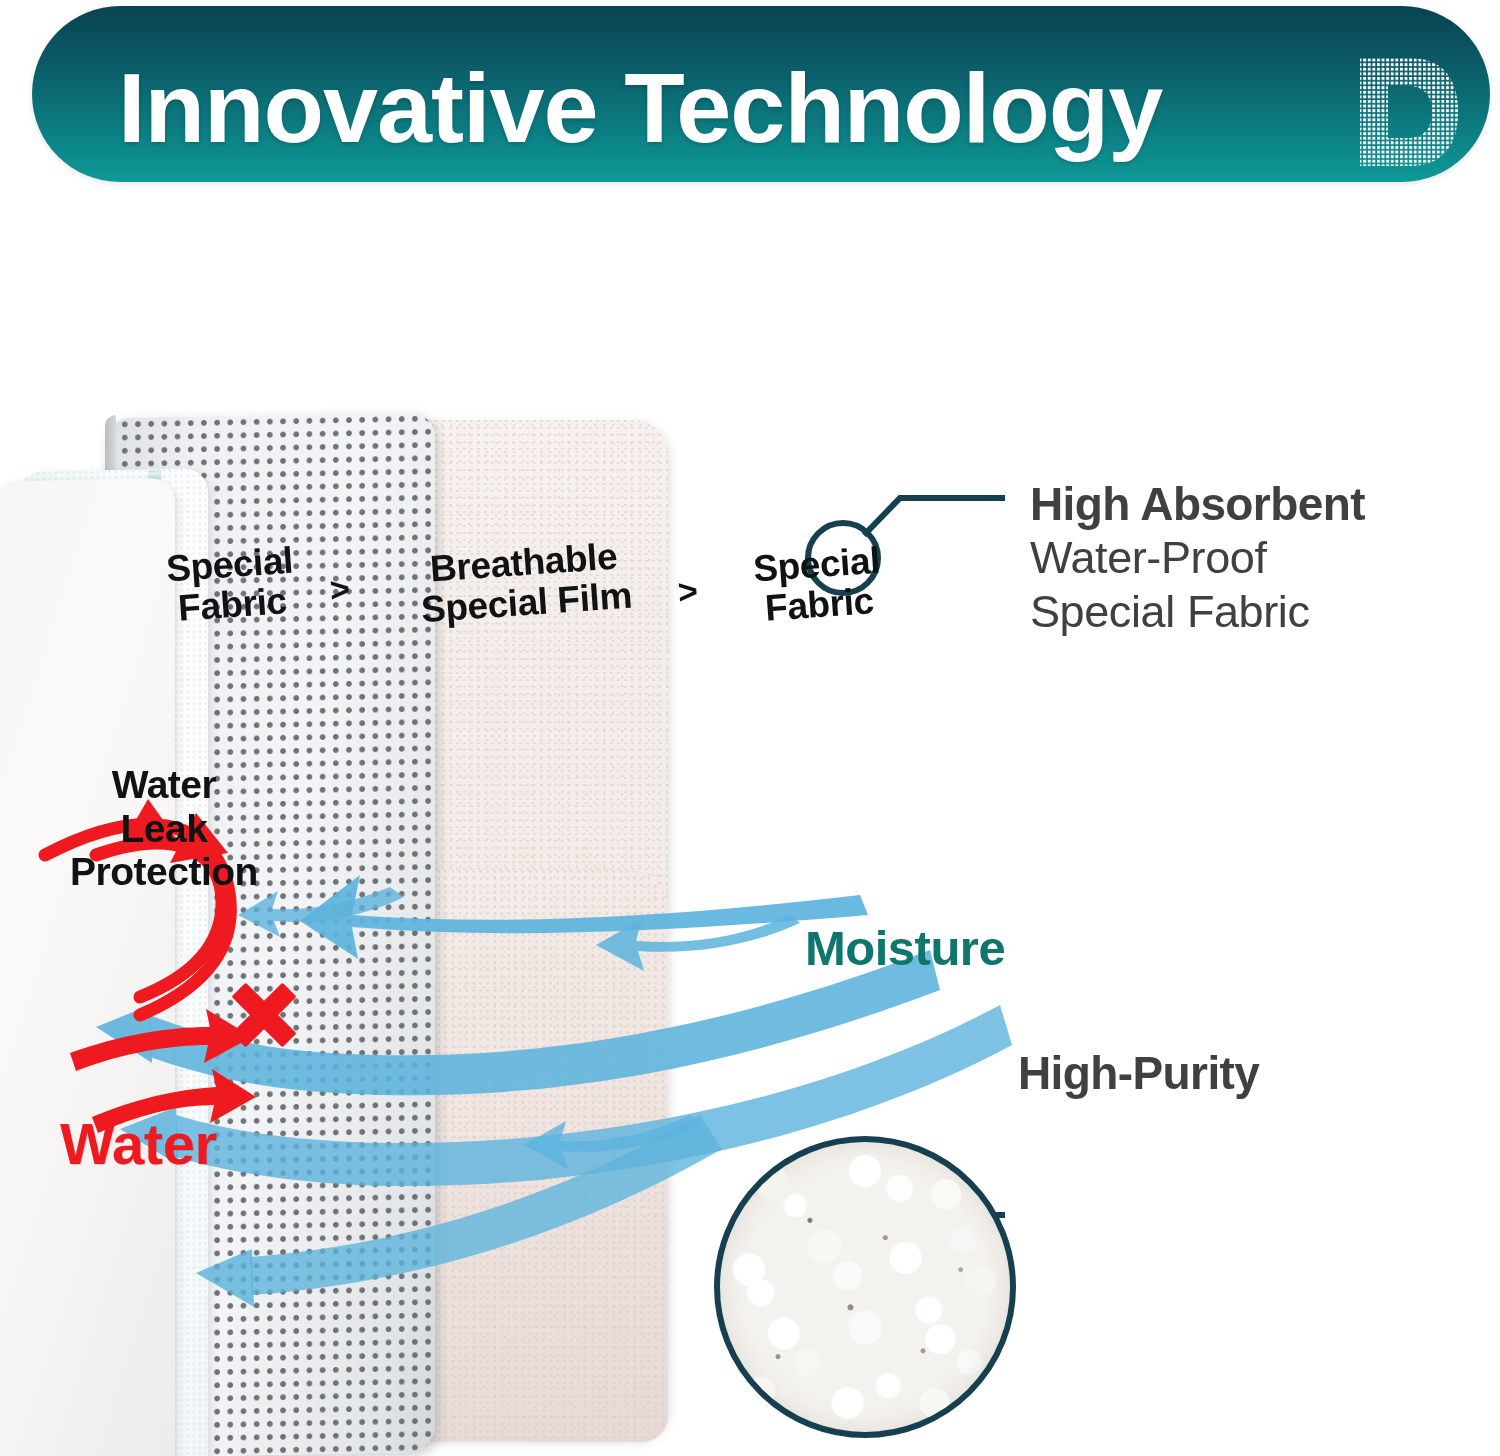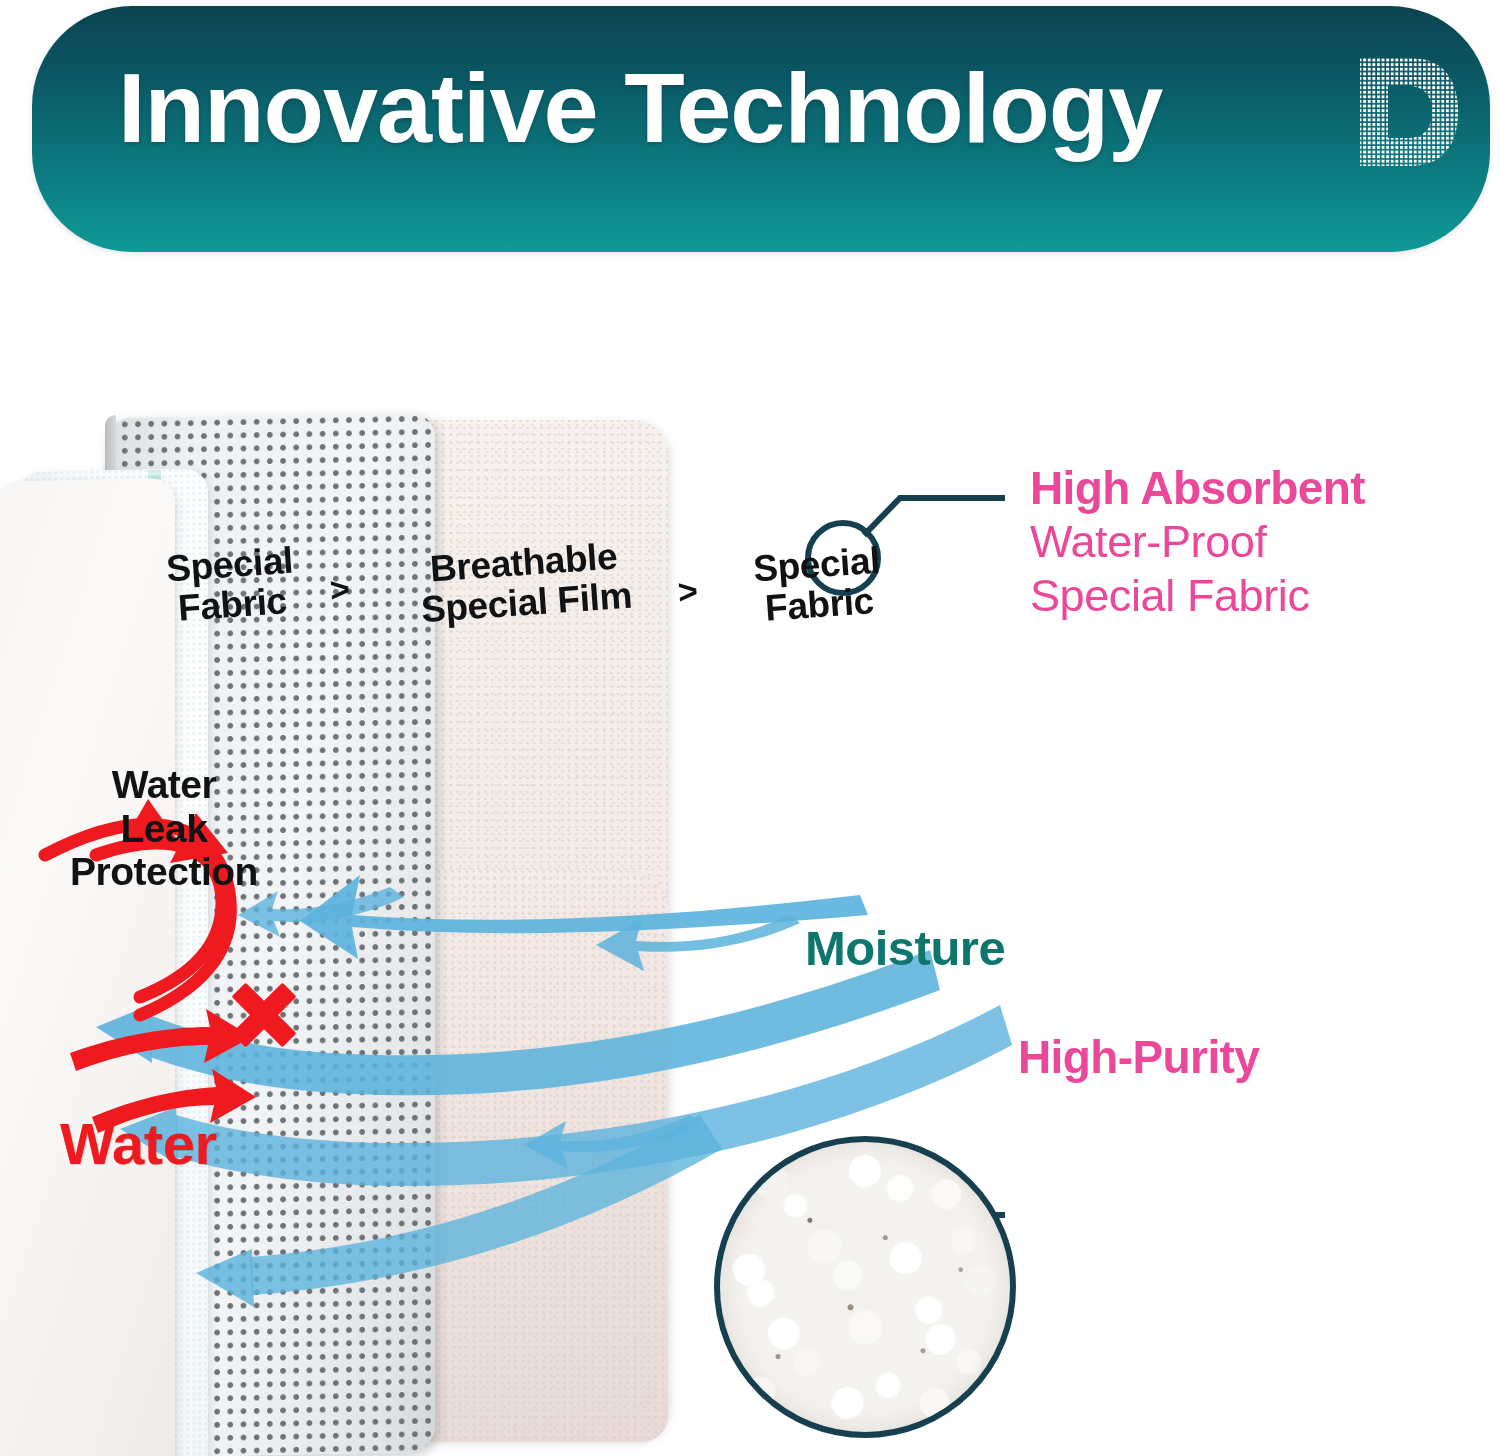--- a/index.html
+++ b/index.html
@@ -4,21 +4,21 @@
 <style>
   html,body{margin:0;padding:0;background:#ffffff;}
   body{
     width:1500px;height:1456px;position:relative;overflow:hidden;
     font-family:"Liberation Sans","DejaVu Sans",sans-serif;
     background:#ffffff;
   }
 
   
   .header-banner{
-    position:absolute;left:32px;top:6px;width:1458px;height:246px;
+    position:absolute;left:32px;top:6px;width:1458px;height:176px;
     border-radius:100px;
     background:linear-gradient(180deg,#0a4350 0%,#0b5a66 32%,#0c7d82 70%,#0f9a97 100%);
     box-shadow:0 2px 6px rgba(0,0,0,.10);
   }
   .header-title{
     position:absolute;left:86px;top:36px;width:1130px;height:130px;
     display:flex;align-items:center;
     color:#ffffff;
     font-size:99px;font-weight:700;letter-spacing:-1px;
     line-height:1;white-space:nowrap;
@@ -142,21 +142,21 @@
   }
   .svg-red{position:absolute;left:0;top:0;width:1500px;height:1241px;pointer-events:none;}
 
   
   .moisture-word{
     position:absolute;left:805px;top:705px;
     color:#0f766e;font-weight:700;font-size:49px;letter-spacing:-.5px;
   }
 
   
-  .callout{position:absolute;color:#ec4899;}
+  .callout{position:absolute;color:#404040;margin-top:16px;}
   .callout .c-head{font-size:46px;font-weight:700;line-height:1.12;letter-spacing:-.6px;}
   .callout .c-body{font-size:45px;font-weight:400;line-height:1.22;letter-spacing:-.4px;white-space:pre-line;}
   .callout-absorbent{left:1030px;top:248px;width:450px;}
   .callout-purity{left:1018px;top:817px;width:450px;}
 
   
   .pellets{
     position:absolute;left:714px;top:921px;width:290px;height:290px;
     border-radius:50%;border:6px solid #16404f;
     background:

